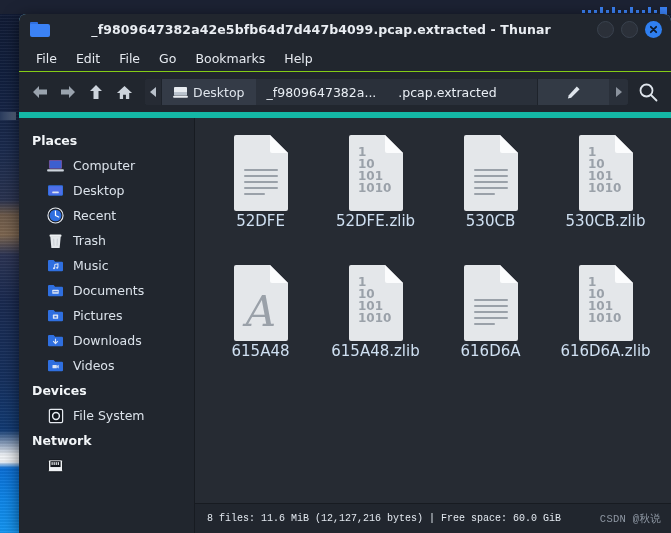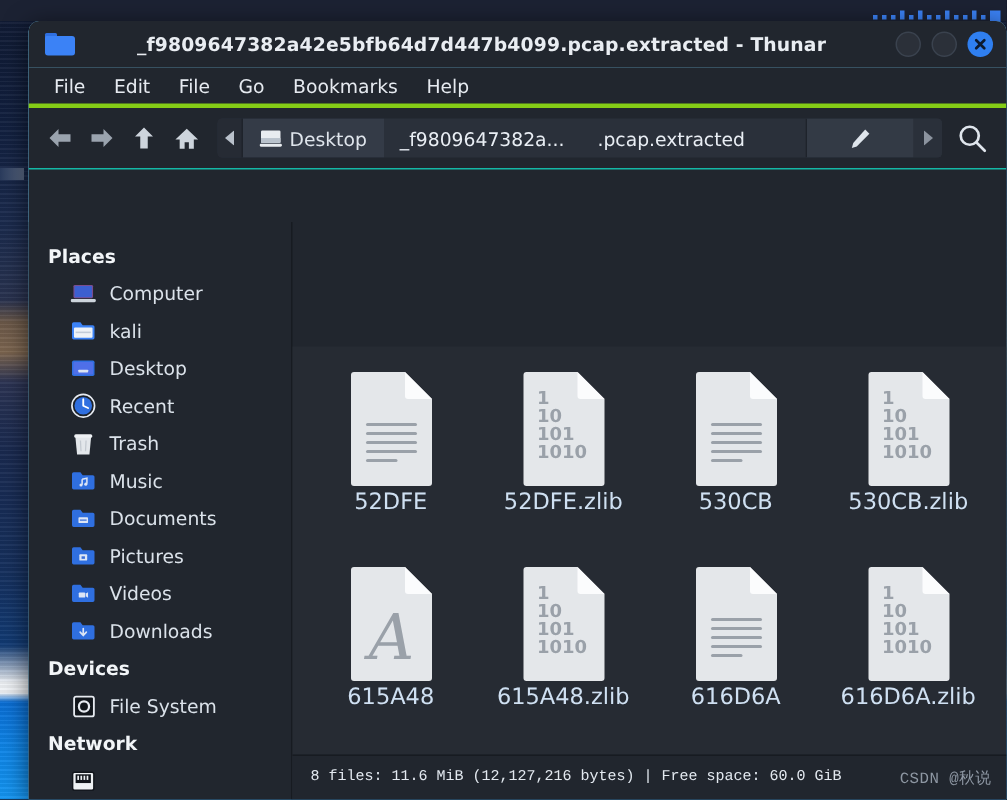--- a/index.html
+++ b/index.html
@@ -68,21 +68,21 @@
   #win-controls { position:absolute; right:9px; top:7px; display:flex; gap:7px; }
   .wbtn { width:17px; height:17px; border-radius:50%; display:flex; align-items:center; justify-content:center; }
   .wbtn.min, .wbtn.max { background:#2b3039; border:1px solid #3a424e; }
   .wbtn.close { background:#2f7ff0; }
   .wbtn.close svg { display:block; }
 
   
   #menubar {
     height: 27px; flex:0 0 27px; display:flex; align-items:center;
     padding-left: 8px; gap: 1px; background:#21262e;
-    border-bottom: 3px solid #84cc16;
+    border-bottom: 1px solid #84cc16;
   }
   .menu-item { color:#e6eaf0; font-size:12.5px; padding: 3px 9px; border-radius:3px; }
 
   
   #toolbar {
     height: 40px; flex:0 0 40px; display:flex; align-items:center;
     padding: 0 9px 0 8px; gap: 2px; background:#21262e;
   }
   .navbtn { width:26px; height:26px; display:flex; align-items:center; justify-content:center; border-radius:3px; }
   .pathbar {
@@ -104,21 +104,21 @@
     width:72px; flex:0 0 72px; display:flex; align-items:center; justify-content:center;
     background:#333a45; border-left:1px solid #1e232b;
   }
   .pb-next {
     width:19px; flex:0 0 19px; display:flex; align-items:center; justify-content:center;
     background:#2a303a;
   }
   #search-btn { width:28px; height:28px; display:flex; align-items:center; justify-content:center; margin-left:4px; }
 
   
-  #body { flex:1; display:flex; min-height:0; background:#21262e; border-top:1px solid #14b8a6;align-items:flex-end; }
+  #body { flex:1; display:flex; min-height:0; background:#21262e; border-top:6px solid #14b8a6; }
 
   #sidebar {
     width: 176px; flex:0 0 176px; background:#21262e;
     border-right:1px solid #171b21; padding-top: 10px;
     overflow:hidden;
   }
   .sb-head { color:#f2f5f8; font-size:12.5px; font-weight:700; padding: 5px 0 5px 13px; }
   .sb-item { display:flex; align-items:center; gap:9px; padding: 2px 0 2px 28px; height:25px; }
   .sb-item .lbl { color:#dbe2ea; font-size:12.5px; white-space:nowrap; }
   .sb-ico { width:17px; height:17px; flex:0 0 17px; display:flex; align-items:center; justify-content:center; }
@@ -270,30 +270,20 @@
         <span class="sb-ico">
           <svg width="17" height="14" viewBox="0 0 18 15">
             <rect x="2" y="1" width="14" height="9.5" rx="1" fill="#7b4d8e"></rect>
             <rect x="2.8" y="1.8" width="12.4" height="8" rx="0.6" fill="#3c5fd0"></rect>
             <rect x="0" y="11" width="18" height="2.4" rx="1" fill="#cdd4dc"></rect>
           </svg>
         </span>
         <span class="lbl">Computer</span>
       </div>
 
-      <div class="sb-item">
-        <span class="sb-ico">
-          <svg width="17" height="15" viewBox="0 0 18 16">
-            <path d="M1 3.2 Q1 2 2.2 2 L7 2 L8.6 4 L15.8 4 Q17 4 17 5.2 L17 13 Q17 14.2 15.8 14.2 L2.2 14.2 Q1 14.2 1 13 Z" fill="#3b82f6"></path>
-            <rect x="2.4" y="5.6" width="13.2" height="7.4" rx="0.8" fill="#eef2f6"></rect>
-            <rect x="3.6" y="8.6" width="10.8" height="1.1" fill="#c2ccd8"></rect>
-          </svg>
-        </span>
-        <span class="lbl">kali</span>
-      </div>
 
       <div class="sb-item">
         <span class="sb-ico">
           <svg width="17" height="15" viewBox="0 0 18 16">
             <rect x="1" y="2.5" width="16" height="11" rx="1.2" fill="#2f6fe0"></rect>
             <rect x="2" y="3.5" width="14" height="9" rx="0.8" fill="#4f6fe8"></rect>
             <rect x="5.5" y="9" width="7" height="2" rx="0.5" fill="#dbe3f2"></rect>
           </svg>
         </span>
         <span class="lbl">Desktop</span>
@@ -352,35 +342,35 @@
             <rect x="7.8" y="8.4" width="2.4" height="1.8" fill="#3a6fd8"></rect>
           </svg>
         </span>
         <span class="lbl">Pictures</span>
       </div>
 
       <div class="sb-item">
         <span class="sb-ico">
           <svg width="17" height="15" viewBox="0 0 18 16">
             <path d="M1 3.2 Q1 2 2.2 2 L7 2 L8.6 4 L15.8 4 Q17 4 17 5.2 L17 13 Q17 14.2 15.8 14.2 L2.2 14.2 Q1 14.2 1 13 Z" fill="#2f6fe0"></path>
+            <path d="M9 6.4 L9 10 M6.8 9 L9 11.4 L11.2 9" stroke="#dce5f5" stroke-width="1.2" fill="none" stroke-linecap="round" stroke-linejoin="round"></path>
+          </svg>
+        </span>
+        <span class="lbl">Downloads</span>
+      </div>
+
+      <div class="sb-item">
+        <span class="sb-ico">
+          <svg width="17" height="15" viewBox="0 0 18 16">
+            <path d="M1 3.2 Q1 2 2.2 2 L7 2 L8.6 4 L15.8 4 Q17 4 17 5.2 L17 13 Q17 14.2 15.8 14.2 L2.2 14.2 Q1 14.2 1 13 Z" fill="#2f6fe0"></path>
             <rect x="5.8" y="7.4" width="4.6" height="3.6" rx="0.6" fill="#dce5f5"></rect>
             <path d="M10.8 8.2 L12.4 7.2 L12.4 11.2 L10.8 10.2 Z" fill="#dce5f5"></path>
           </svg>
         </span>
         <span class="lbl">Videos</span>
-      </div>
-
-      <div class="sb-item">
-        <span class="sb-ico">
-          <svg width="17" height="15" viewBox="0 0 18 16">
-            <path d="M1 3.2 Q1 2 2.2 2 L7 2 L8.6 4 L15.8 4 Q17 4 17 5.2 L17 13 Q17 14.2 15.8 14.2 L2.2 14.2 Q1 14.2 1 13 Z" fill="#2f6fe0"></path>
-            <path d="M9 6.4 L9 10 M6.8 9 L9 11.4 L11.2 9" stroke="#dce5f5" stroke-width="1.2" fill="none" stroke-linecap="round" stroke-linejoin="round"></path>
-          </svg>
-        </span>
-        <span class="lbl">Downloads</span>
       </div>
 
       <div class="sb-head">Devices</div>
 
       <div class="sb-item">
         <span class="sb-ico">
           <svg width="16" height="16" viewBox="0 0 17 17">
             <rect x="1.5" y="1.5" width="14" height="14" rx="1.4" fill="#11151b" stroke="#e6eaf0" stroke-width="1.3"></rect>
             <circle cx="8.5" cy="8.5" r="3.6" fill="none" stroke="#e6eaf0" stroke-width="1.6"></circle>
           </svg>

